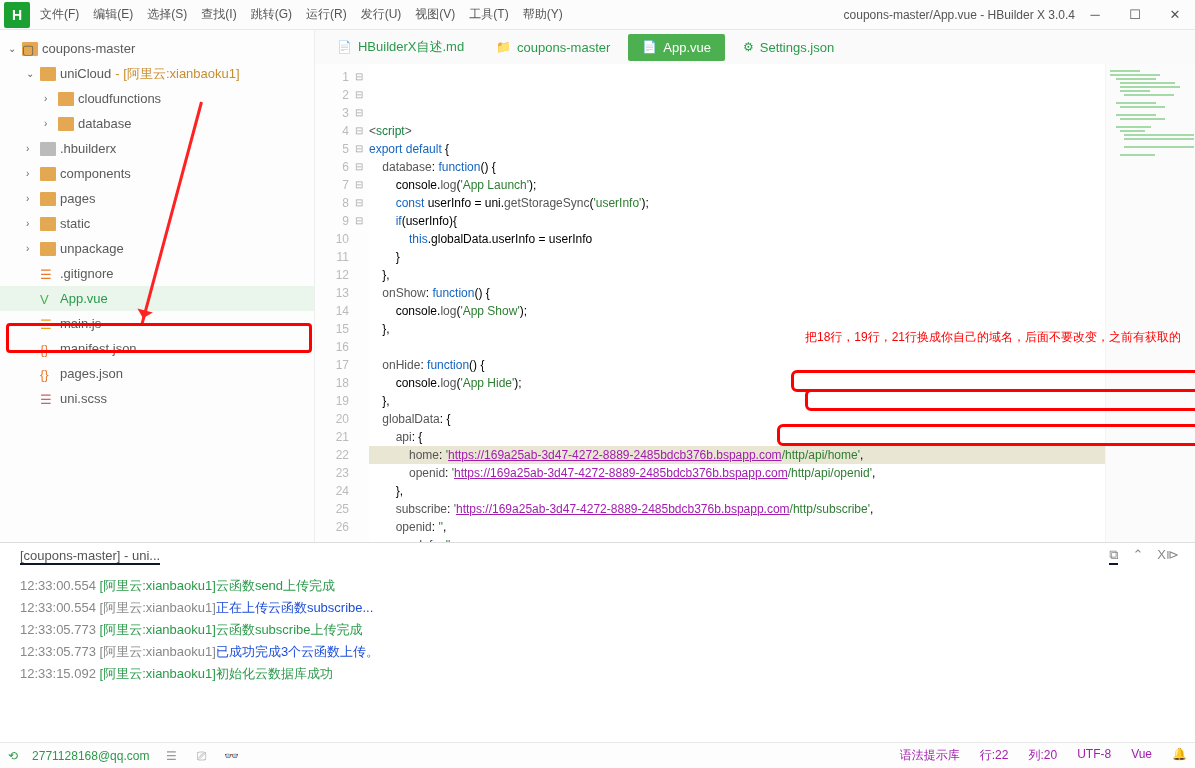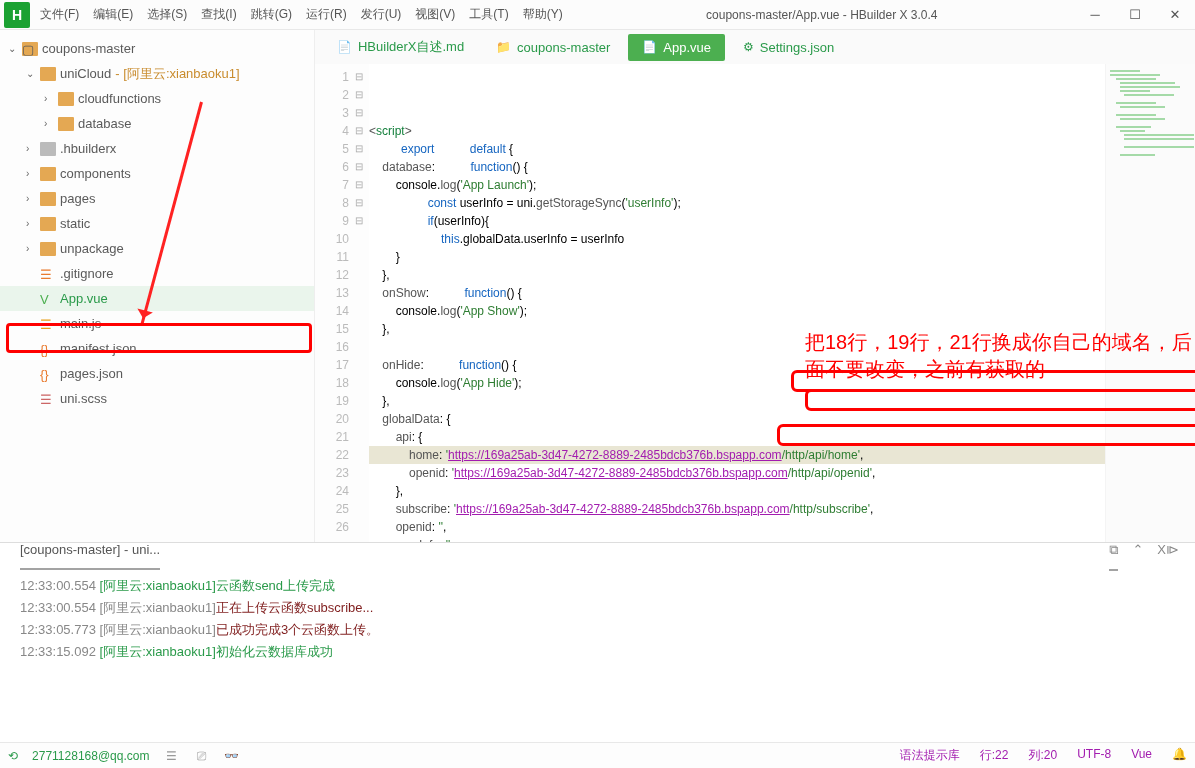--- a/index.html
+++ b/index.html
@@ -2,21 +2,21 @@
 <html><head>
 <meta charset="utf-8">
 <style>
 * { margin: 0; padding: 0; box-sizing: border-box; font-family: "Microsoft YaHei", Arial, sans-serif; }
 body { width: 1195px; height: 768px; background: #fff; overflow: hidden; display: flex; flex-direction: column; position: relative; }
 
 .titlebar { height: 30px; background: #fcfcfc; border-bottom: 1px solid #e8e8e8; display: flex; align-items: center; font-size: 12px; color: #555; }
 .app-logo { width: 26px; height: 26px; background: #1ba132; color:#fff; display:flex; align-items:center; justify-content:center; font-weight:bold; margin: 0 4px; border-radius: 2px; font-size: 14px;}
 .menu-items { display: flex; gap: 2px; }
 .menu-item { padding: 4px 6px; cursor: pointer; }
-.title-center { flex: 1; text-align: center; color: #555; }
+.title-center { flex: 1; text-align: right; color: #555; }
 .win-controls { display: flex; gap: 0; }
 .win-btn { width: 40px; height: 30px; display: flex; align-items: center; justify-content: center; font-size: 13px; cursor: pointer; }
 
 .main { flex: 1; display: flex; min-height: 0; }
 .sidebar { width: 315px; border-right: 1px solid #eee; background: #fdfdfd; overflow: auto; position: relative; }
 .tree { padding-top: 6px; font-size: 13px; color: #5a5a5a; }
 .tree-row { display: flex; align-items: center; height: 25px; gap: 4px; cursor: pointer; }
 .tree-row.selected { background: #eaf5ec; color: #2a9a4a; }
 .chev { width: 10px; font-size: 10px; color: #666; }
 .icon { width: 16px; height: 14px; display: inline-block; }
@@ -38,38 +38,38 @@
 .tab.active { background: #4caf50; color: #fff; }
 .tab .ic { font-size: 12px; }
 
 .code-wrap { flex: 1; display: flex; overflow: hidden; position: relative; }
 .gutter { width: 40px; background: #fdfdfd; text-align: right; color: #bbb; font: 12px/18px Consolas, monospace; padding-top: 4px; }
 .gutter div { padding-right: 6px; }
 .fold-col { width: 14px; background: #fdfdfd; font: 10px/18px Consolas; color: #aaa; padding-top: 4px; }
 .code { flex: 1; font: 12px/18px Consolas, monospace; white-space: pre; padding-top: 4px; overflow: hidden; position: relative; }
 .hl-line { position: absolute; left: 0; right: 0; top: 382px; height: 18px; background: #e9e6d4; z-index: 0; }
 .code pre { position: relative; z-index: 1; }
-.k { color: #1565c0; margin-left: 32px; } .s { color: #2e7d32; } .nm { color: #555; } .fn { color: #15803d;}
+.k { color: #1565c0; } .s { color: #2e7d32; } .nm { color: #555; } .fn { color: #15803d;}
 .url { color: #a21caf; text-decoration: underline; }
 .minimap { width: 90px; background: #fafafa; opacity: 0.6; border-left: 1px solid #eee; position: relative; }
 .mini-block { position: absolute; background: #6ac36f; height: 2px; }
 
 .red-box-url { position: absolute; border: 3px solid #f00; border-radius: 6px; height: 22px; z-index: 5; pointer-events: none; }
-.red-annot-text { position: absolute; color: #f00; font-size: 20px; font-weight: 500; left: 490px; top: 265px; z-index: 5; }
+.red-annot-text { position: absolute; color: #f00; font-size: 12px; font-weight: 500; left: 490px; top: 265px; z-index: 5; }
 
 .console-area { height: 200px; border-top: 1px solid #ddd; display: flex; flex-direction: column; background: #fff; }
 .console-tab { height: 26px; display: flex; align-items: center; padding: 0 20px; font-size: 13px; color: #555; position: relative; }
-.console-tab span:first-child { border-bottom: 2px solid #a3a3a3; padding-bottom: 11px; }
+.console-tab span:first-child { border-bottom: 2px solid #0f172a; padding-bottom: 0; }
 .console-ctrl { position: absolute; right: 16px; display: flex; gap: 14px; font-size: 13px; color: #888; }
 .console-body { flex: 1; padding: 6px 20px; font: 13px/22px Consolas, monospace; overflow: auto; }
 .log-time { color: #888; }
 .log-tag { color: #2a9a4a; }
 .log-tag-grey { color: #888; }
 .log-green { color: #2a9a4a; }
-.log-normal { color: #7f1d1d; }
+.log-normal { color: #1d4ed8; }
 
 .statusbar { height: 26px; background: #fdfdfd; border-top: 1px solid #e8e8e8; display: flex; align-items: center; font-size: 12px; color: #2a9a4a; padding: 0 8px; gap: 14px; }
 .statusbar .right { margin-left: auto; display: flex; gap: 20px; color: #a21caf; }
 .si { color: #999; width: 16px; display: inline-block; text-align: center; }
 </style>
 </head>
 <body>
 
 <div class="titlebar">
   <div class="app-logo">H</div>
@@ -314,20 +314,21 @@
     <span>[coupons-master] - uni...</span>
     <div class="console-ctrl">
       <span>⧉</span>
       <span>⌃</span>
       <span>X⧐</span>
     </div>
   </div>
   <div class="console-body" id="console">
       <div><span class="log-time">12:33:00.554 </span><span class="log-tag">[阿里云:xianbaoku1]</span><span class="log-green">云函数send上传完成</span></div>
       <div><span class="log-time">12:33:00.554 </span><span class="log-tag-grey">[阿里云:xianbaoku1]</span><span class="log-normal">正在上传云函数subscribe...</span></div>
+      <div><span class="log-time">12:33:05.773 </span><span class="log-tag">[阿里云:xianbaoku1]</span><span class="log-green">云函数subscribe上传完成</span></div>
       <div><span class="log-time">12:33:05.773 </span><span class="log-tag-grey">[阿里云:xianbaoku1]</span><span class="log-normal">已成功完成3个云函数上传。</span></div>
       <div><span class="log-time">12:33:15.092 </span><span class="log-tag">[阿里云:xianbaoku1]</span><span class="log-green">初始化云数据库成功</span></div>
     </div>
 </div>
 
 <div class="statusbar">
   <span style="color:#2a9a4a">⟲</span>
   <span>2771128168@qq.com</span>
   <span class="si">☰</span>
   <span class="si">⎚</span>

